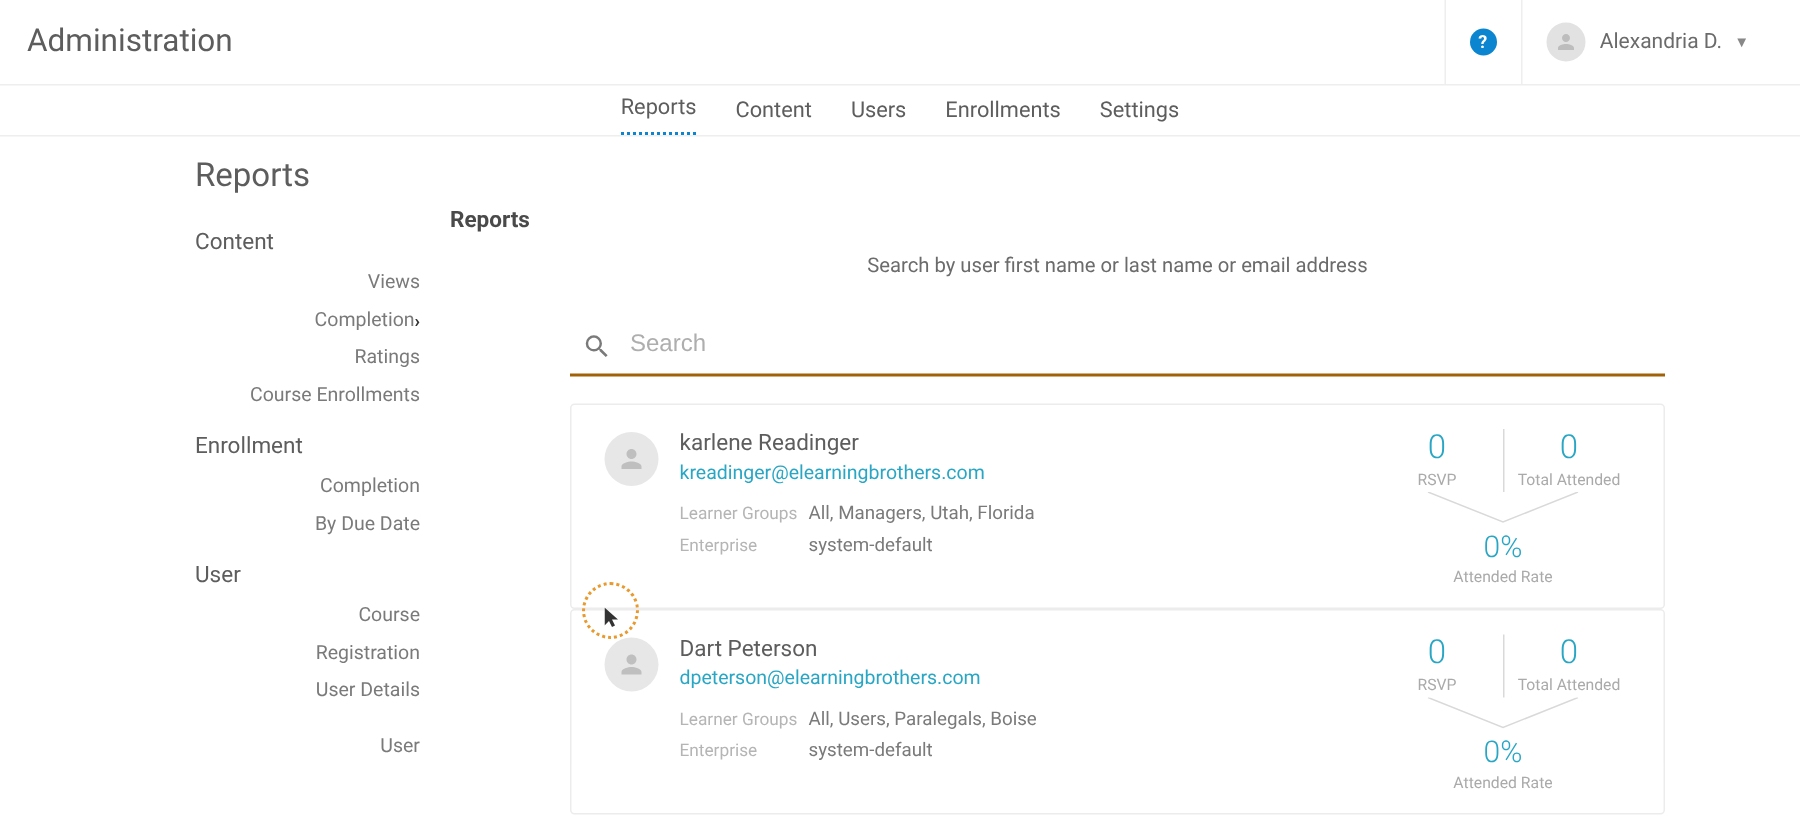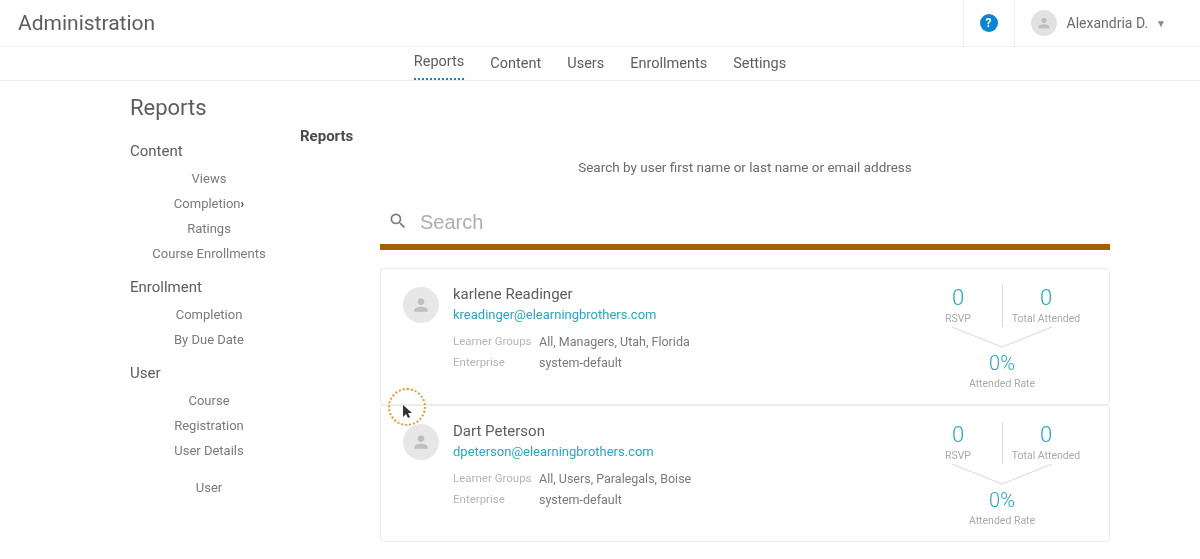--- a/index.html
+++ b/index.html
@@ -8,21 +8,21 @@
     background: #fff;
     color: #555;
     width: 1200px;
     height: 559px;
     overflow: hidden;
     position: relative;
   }
 
   
   .topbar {
-    height: 47px;
+    height: 57px;
     border-bottom: 1px solid #eee;
     display: flex;
     align-items: center;
     padding: 0 18px 0 18px;
   }
   .topbar h1 {
     font-size: 21px;
     font-weight: 400;
     color: #5d5d5d;
     flex: 1;
@@ -71,35 +71,35 @@
   
   .main { display:flex; padding-top:14px; }
 
   
   .sidebar { width: 300px; padding-left: 130px; padding-right:20px; }
   .sidebar h2 { font-size:22px; font-weight:400; color:#5d5d5d; margin-bottom:22px;}
   .sb-group { margin-bottom: 12px; }
   .sb-group-title { font-size:15px; color:#5d5d5d; margin-bottom:6px; font-weight:400;}
   .sb-item {
     font-size:13px; color:#7a7a7a; padding:5px 0 5px 8px;
-    display:flex; justify-content:center; align-items:center;
+    display:flex; justify-content:flex-end; align-items:center;
     cursor:pointer;
   }
   .sb-item .chev { font-size:12px; color:#333; font-weight:700;}
 
   
   .content { flex:1; padding-right:90px; padding-top:32px;}
   .content h3 { font-size:15px; font-weight:700; color:#4a4a4a; margin-bottom:14px; margin-left:0;}
   .hint { text-align:center; color:#6b6b6b; font-size:13.5px; margin-bottom:30px; padding-left:80px;}
   .search-wrap { margin-left:80px; position:relative; margin-bottom:18px; }
   .search-wrap .srch-icon { position:absolute; left:8px; top:6px; }
   .search-wrap .srch-icon svg{ width:20px;height:20px; fill:#7a7a7a;}
   .search-wrap input {
-    width:100%; border:none; border-bottom:6px solid #a16207;
-    padding:6px 6px 10px 40px; font-size:20px; outline:none;
+    width:100%; border:none; border-bottom:2px solid #a16207;
+    padding:6px 6px 10px 40px; font-size:16px; outline:none;
     color:#3b82f6;
   }
   .search-wrap input::placeholder{ color:#aeaeae;}
 
   
   .card-list { margin-left:80px; display:flex; flex-direction:column; }
   .card {
     border:1px solid #ececec; border-radius:3px;
     padding:16px 22px 14px 22px;
     display:flex;

